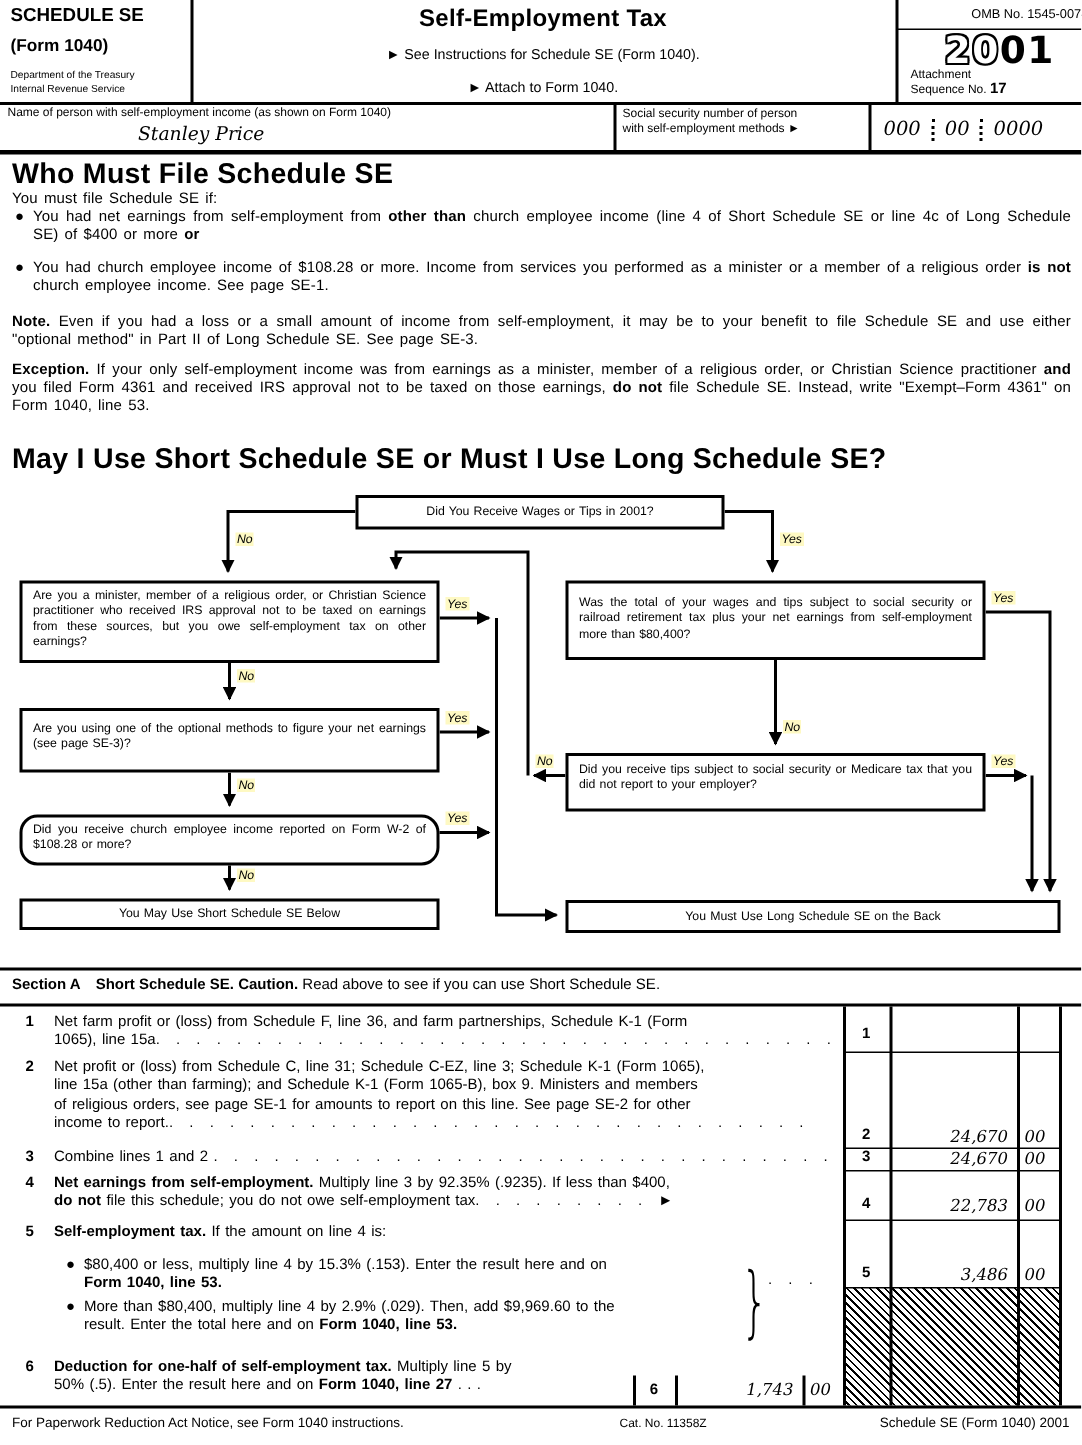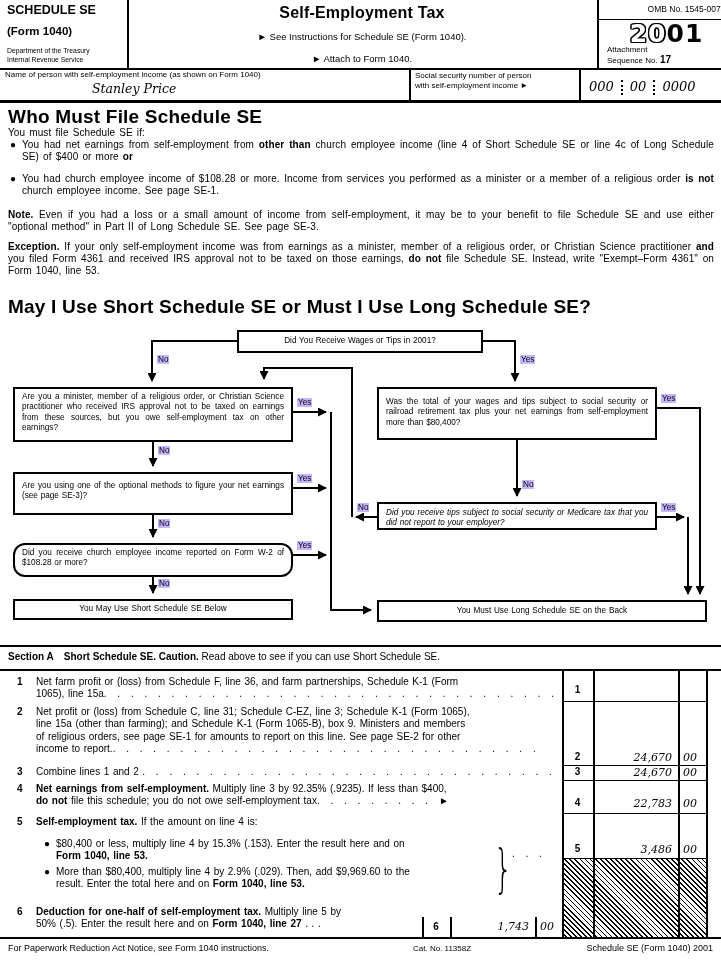--- a/index.html
+++ b/index.html
@@ -26,21 +26,21 @@
   
   .sect-h{font-weight:bold;font-size:19px;letter-spacing:.2px;}
   .para{font-size:10px;line-height:12.2px;letter-spacing:.1px;word-spacing:1.2px;text-align:justify;}
   .aline{font-size:10px;line-height:12.4px;word-spacing:.8px;}
   .num{font-weight:bold;font-size:10px;}
   .dots{word-spacing:6px;letter-spacing:1px;}
   
   .fbox{position:absolute;border:2px solid #000;background:#fff;font-size:8.2px;line-height:10.4px;
         padding:3px 7px;box-sizing:border-box;text-align:justify;word-spacing:.5px;}
   .fterm{text-align:center;display:flex;align-items:center;justify-content:center;padding:0 4px;}
-  .flbl{position:absolute;font-size:8.2px;background:#c4b5fd;padding:0 1px;}
+  .flbl{position:absolute;font-size:8.2px;background:#fef9c3;padding:0 1px;font-style:italic;}
   .cline{fill:none;stroke:#000;stroke-width:2;}
   
   .val{font-family:"DejaVu Serif",serif;font-style:italic;font-size:11px;}
   .amt{position:absolute;text-align:right;}
   .hatch{position:absolute;background:repeating-linear-gradient(45deg,#fff 0 2.4px,#000 2.4px 3.6px);}
   .brace{position:absolute;font-family:"DejaVu Sans",sans-serif;font-weight:100;font-size:52px;transform:scaleX(.55);transform-origin:left center;}
   .foot{font-size:9px;}
 </style>
 </head>
 <body>
@@ -63,21 +63,21 @@
     <div class="abs h-att" style="left:607px;top:45px;">Attachment</div>
     <div class="abs h-att" style="left:607px;top:55px;"><span>Sequence No. </span><b style="font-size:10px;">17</b></div>
   </div>
 
   <div class="abs" style="left:0;top:68px;width:721px;height:32px;border-bottom:3px solid #000;">
     <div class="vl" style="left:409px;top:0;height:32px;"></div>
     <div class="vl" style="left:579px;top:0;height:32px;"></div>
     <div class="abs lbl8" style="left:5px;top:2px;">Name of person with self-employment income (as shown on Form 1040)</div>
     <div class="abs hand" style="left:92px;top:13px;font-size:12.5px;">Stanley Price</div>
     <div class="abs lbl8" style="left:415px;top:3px;">Social security number of person</div>
-    <div class="abs lbl8" style="left:415px;top:13px;">with self-employment income ►</div>
+    <div class="abs lbl8" style="left:415px;top:13px;">with self-employment methods ►</div>
     <div class="abs hand ssnv" style="left:589px;top:11px;"><span>000</span><span class="ssep"></span><span>00</span><span class="ssep"></span><span>0000</span></div>
   </div>
 
   <div class="abs sect-h" style="left:8px;top:106px;">Who Must File Schedule SE</div>
   <div class="abs para" style="left:8px;top:127px;">You must file Schedule SE if:</div>
   <div class="abs para" style="left:10px;top:139px;">●</div>
   <div class="abs para" style="left:22px;top:139px;width:692px;">You had net earnings from self-employment from <b>other than</b> church employee income (line 4 of Short Schedule SE or line 4c of Long Schedule SE) of $400 or more <b>or</b></div>
   <div class="abs para" style="left:10px;top:173px;">●</div>
   <div class="abs para" style="left:22px;top:173px;width:692px;">You had church employee income of $108.28 or more. Income from services you performed as a minister or a member of a religious order <b>is not</b> church employee income. See page SE-1.</div>
   <div class="abs para" style="left:8px;top:209px;width:706px;"><b>Note.</b> Even if you had a loss or a small amount of income from self-employment, it may be to your benefit to file Schedule SE and use either "optional method" in Part II of Long Schedule SE. See page SE-3.</div>
@@ -108,21 +108,21 @@
       <path class="cline" d="M 377 192 H 356" marker-end="url(#ah)"></path>
       <path class="cline" d="M 352 192 V 43 H 264 V 54" marker-end="url(#ah)"></path>
     </svg>
 
     <div class="fbox" style="left:237px;top:5px;width:246px;height:23px;text-align:center;padding-top:4px;">Did You Receive Wages or Tips in 2001?</div>
     <div class="fbox" style="left:13px;top:62px;width:280px;height:55px;">Are you a minister, member of a religious order, or Christian Science practitioner who received IRS approval not to be taxed on earnings from these sources, but you owe self-employment tax on other earnings?</div>
     <div class="fbox" style="left:13px;top:147px;width:280px;height:43px;padding-top:7px;">Are you using one of the optional methods to figure your net earnings (see page SE-3)?</div>
     <div class="fbox" style="left:13px;top:218px;width:280px;height:34px;border-radius:12px;">Did you receive church employee income reported on Form W-2 of $108.28 or more?</div>
     <div class="fbox fterm" style="left:13px;top:274px;width:280px;height:21px;">You May Use Short Schedule SE Below</div>
     <div class="fbox" style="left:377px;top:62px;width:280px;height:53px;padding-top:8px;">Was the total of your wages and tips subject to social security or railroad retirement tax plus your net earnings from self-employment more than $80,400?</div>
-    <div class="fbox" style="left:377px;top:177px;width:280px;height:28px;padding-top:4px;font-style:italic;">Did you receive tips subject to social security or Medicare tax that you did not report to your employer?</div>
+    <div class="fbox" style="left:377px;top:177px;width:280px;height:39px;padding-top:4px;">Did you receive tips subject to social security or Medicare tax that you did not report to your employer?</div>
     <div class="fbox fterm" style="left:377px;top:275px;width:330px;height:22px;">You Must Use Long Schedule SE on the Back</div>
 
     <div class="flbl" style="left:157px;top:30px;">No</div>
     <div class="flbl" style="left:520px;top:30px;">Yes</div>
     <div class="flbl" style="left:158px;top:121px;">No</div>
     <div class="flbl" style="left:158px;top:194px;">No</div>
     <div class="flbl" style="left:158px;top:254px;">No</div>
     <div class="flbl" style="left:297px;top:73px;">Yes</div>
     <div class="flbl" style="left:297px;top:149px;">Yes</div>
     <div class="flbl" style="left:297px;top:216px;">Yes</div>

